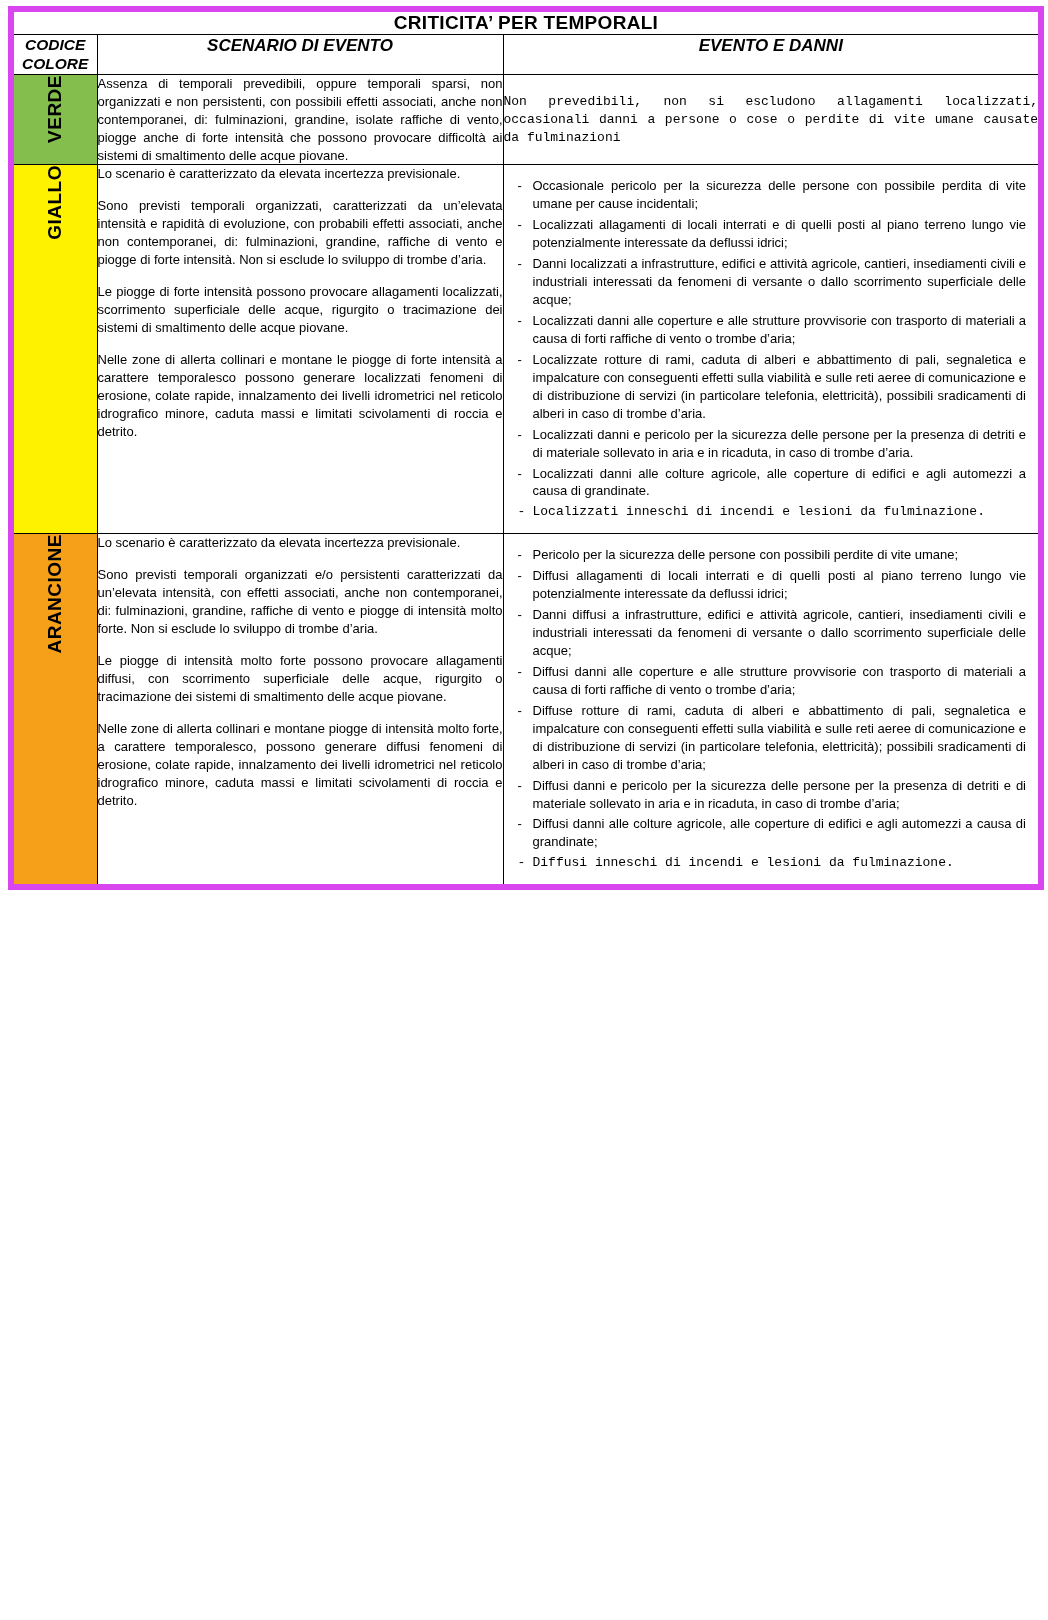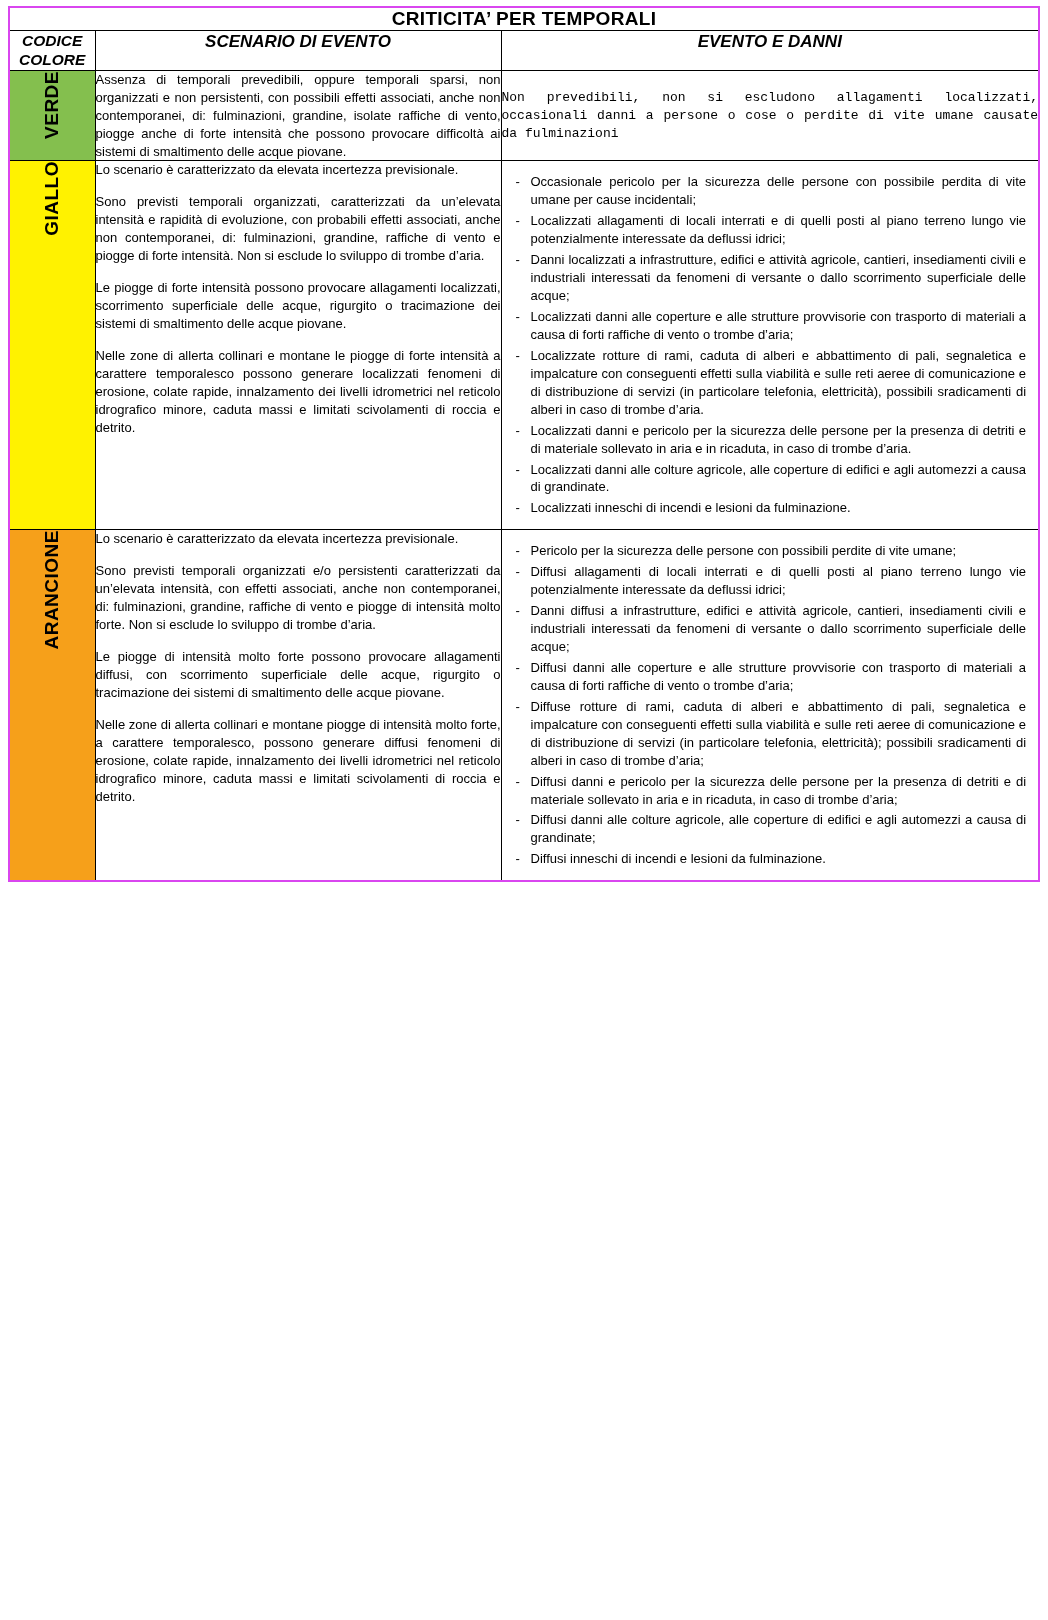--- a/index.html
+++ b/index.html
@@ -15,21 +15,21 @@
     width: 1048px;
     min-height: 1620px;
     box-sizing: border-box;
     padding: 6px 8px 8px 8px;
     background: #ffffff;
   }
   table.criticita {
     border-collapse: collapse;
     width: 1032px;
     table-layout: fixed;
-    border: 2px solid #d946ef;
+    border: 6px solid #d946ef;
   }
   table.criticita td, table.criticita th {
     border: 1.5px solid #000;
     vertical-align: top;
     padding: 0;
   }
   .title-cell {
     text-align: center;
     font-weight: bold;
     font-size: 19px;
@@ -102,21 +102,21 @@
     padding-left: 17px;
     margin: 0 0 3px 0;
     text-align: justify;
   }
   ul.dashlist li:before {
     content: "-";
     position: absolute;
     left: 2px;
     top: 0;
   }
-  ul.dashlist li:last-child { margin-bottom: 0; }
+  ul.dashlist li:last-child { margin-bottom: 0; font-family: Liberation Mono, monospace; }
 </style>
 </head>
 <body>
 
 <div class="page">
   <table class="criticita">
     <colgroup>
       <col class="col-color">
       <col class="col-scen">
       <col class="col-eff">

